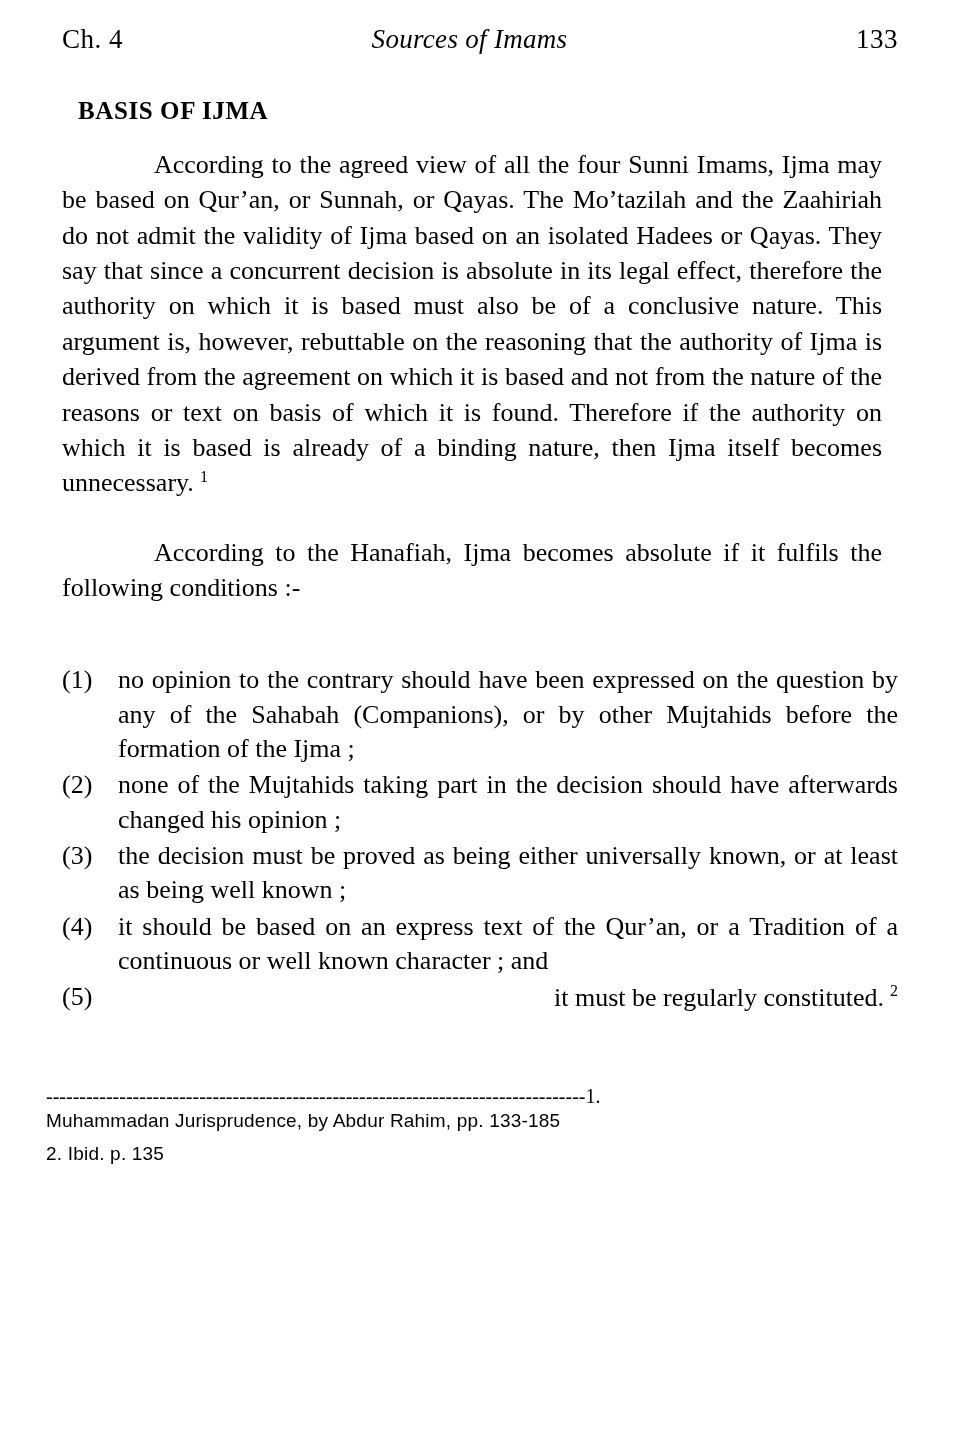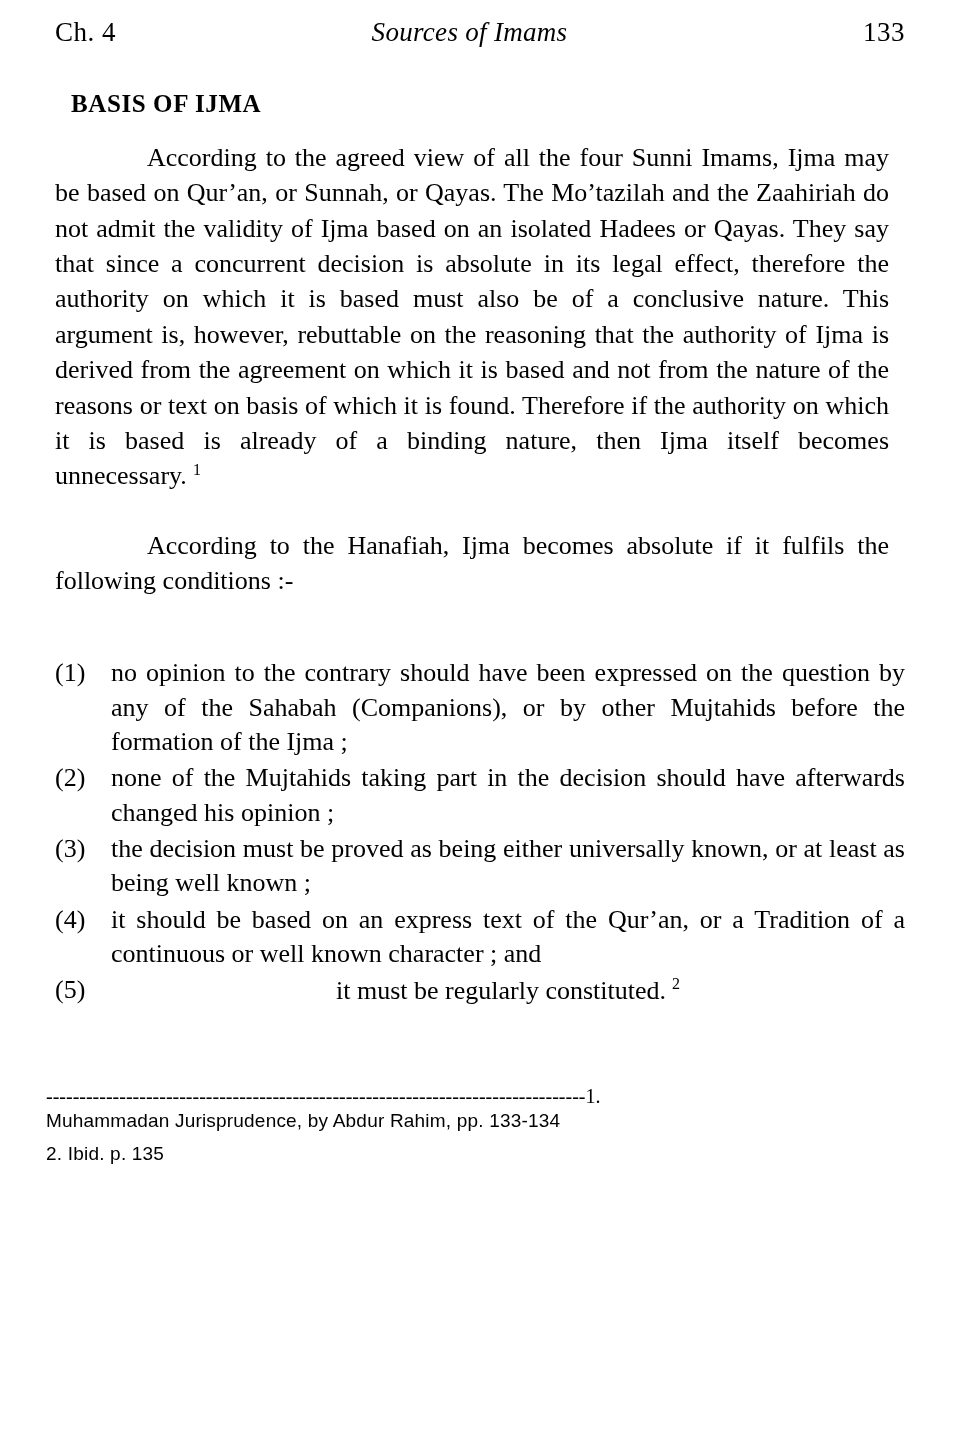--- a/index.html
+++ b/index.html
@@ -12,21 +12,21 @@
     height: 1446px;
     font-family: "Liberation Serif", "DejaVu Serif", serif;
     color: #000000;
     overflow: hidden;
   }
   .page {
     position: relative;
     width: 960px;
     height: 1250px;
     box-sizing: border-box;
-    padding: 9px;
+    padding: 16px;
   }
   .running-head {
     display: flex;
     align-items: baseline;
     justify-content: space-between;
     padding: 8px 46px 0 46px;
     font-size: 27px;
   }
   .rh-left {
     font-family: "Liberation Serif", serif;
@@ -85,21 +85,21 @@
   }
   ol.conditions li .marker {
     width: 56px;
     flex: 0 0 56px;
   }
   ol.conditions li .text {
     flex: 1 1 auto;
     text-align: justify;
   }
   ol.conditions li:last-child .text {
-    text-align: center;
+    text-align: right;
   }
   .footnotes {
     position: absolute;
     left: 46px;
     right: 46px;
     bottom: 82px;
   }
   .fn-rule {
     font-size: 20px;
     letter-spacing: 0px;
@@ -158,17 +158,17 @@
       <li>
         <span class="marker">(5)</span>
         <span class="text"><span>it must be regularly constituted.</span><sup class="fn">2</sup></span>
       </li>
     </ol>
 
   </div>
 
   <div class="footnotes">
     <div class="fn-rule">---------------------------------------------------------------------------------1.</div>
-    <div class="fn-line">Muhammadan Jurisprudence, by Abdur Rahim, pp. 133-134</div>
+    <div class="fn-line">Muhammadan Jurisprudence, by Abdur Rahim, pp. 133-185</div>
     <div class="fn-line second">2.  Ibid. p. 135</div>
   </div>
 
 </div>
 
 </body></html>

